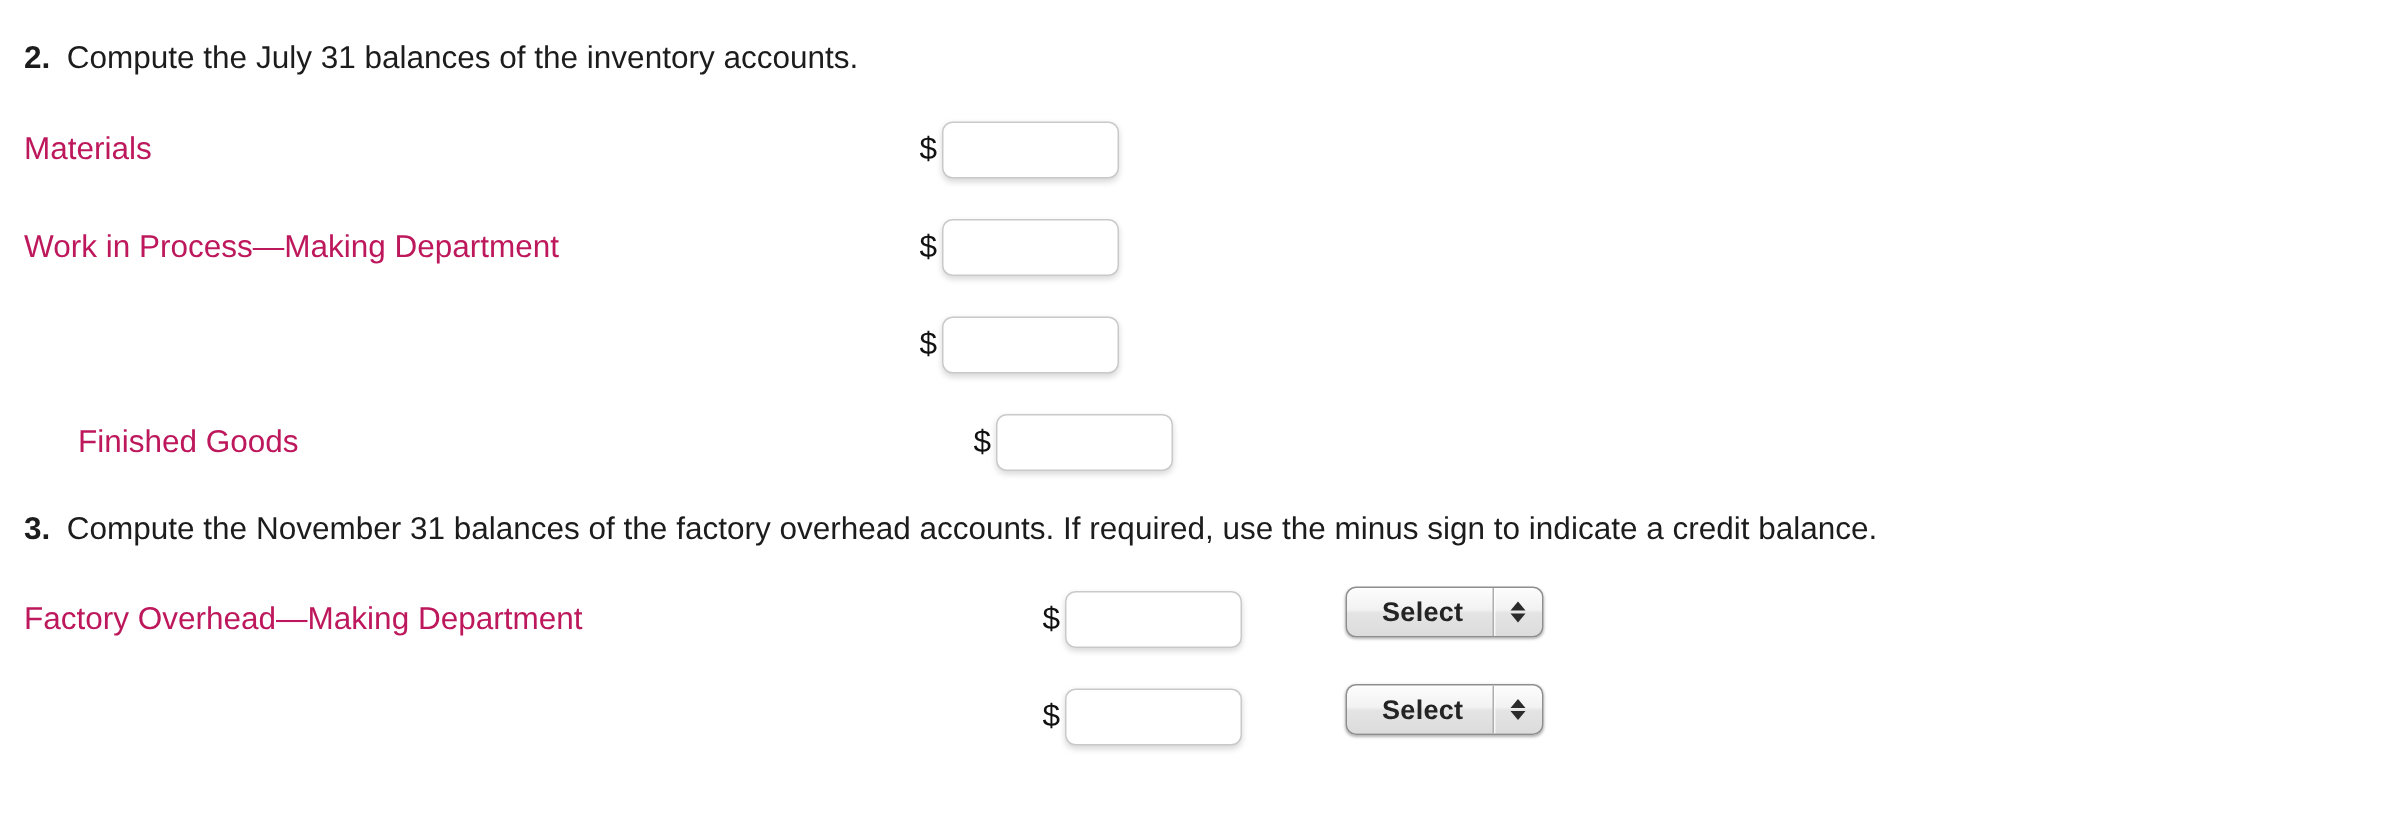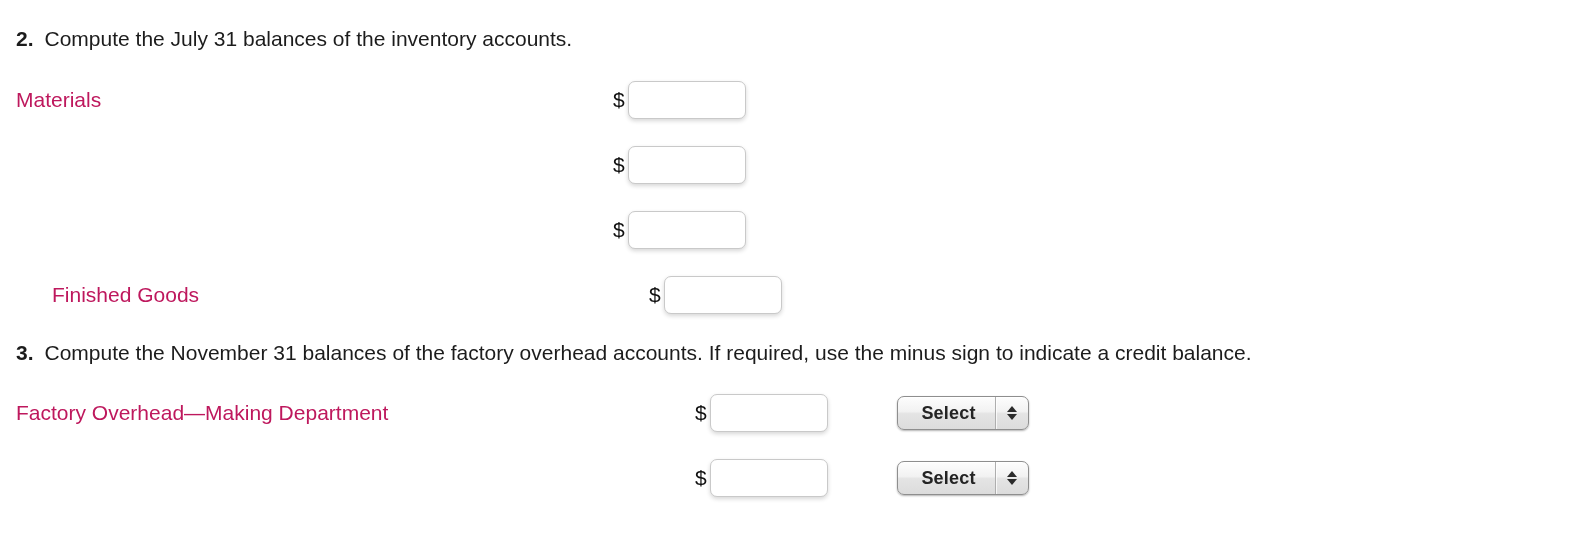--- a/index.html
+++ b/index.html
@@ -88,21 +88,21 @@
     padding: 0 6px;
     outline: none;
   }
 
   
   .select-wrap {
     position: absolute;
     top: 0;
     height: 44px;
     display: flex;
-    align-items: center;
+    align-items: flex-start;
   }
   .popup {
     position: relative;
     display: inline-flex;
     align-items: stretch;
     height: 32px;
     width: 130px;
     border: 1px solid #8e8e8e;
     border-radius: 7px;
     background: linear-gradient(to bottom, #fdfdfd 0%, #f2f2f2 45%, #e4e4e4 52%, #dcdcdc 100%);
@@ -156,20 +156,21 @@
 
   <div class="row" style="top:78px;">
     <div class="row-label">Materials</div>
     <div class="amount-wrap" style="left:613px;">
       <span class="dollar">$</span>
       <input class="amt-input" type="text" placeholder="" style="">
     </div>
   </div>
 
   <div class="row" style="top:143px;">
+    <div class="row-label">Work in Process—Making Department</div>
     <div class="amount-wrap" style="left:613px;">
       <span class="dollar">$</span>
       <input class="amt-input" type="text" placeholder="" style="">
     </div>
   </div>
 
   <div class="row" style="top:208px;">
     <div class="amount-wrap" style="left:613px;">
       <span class="dollar">$</span>
       <input class="amt-input" type="text" placeholder="" style="">

